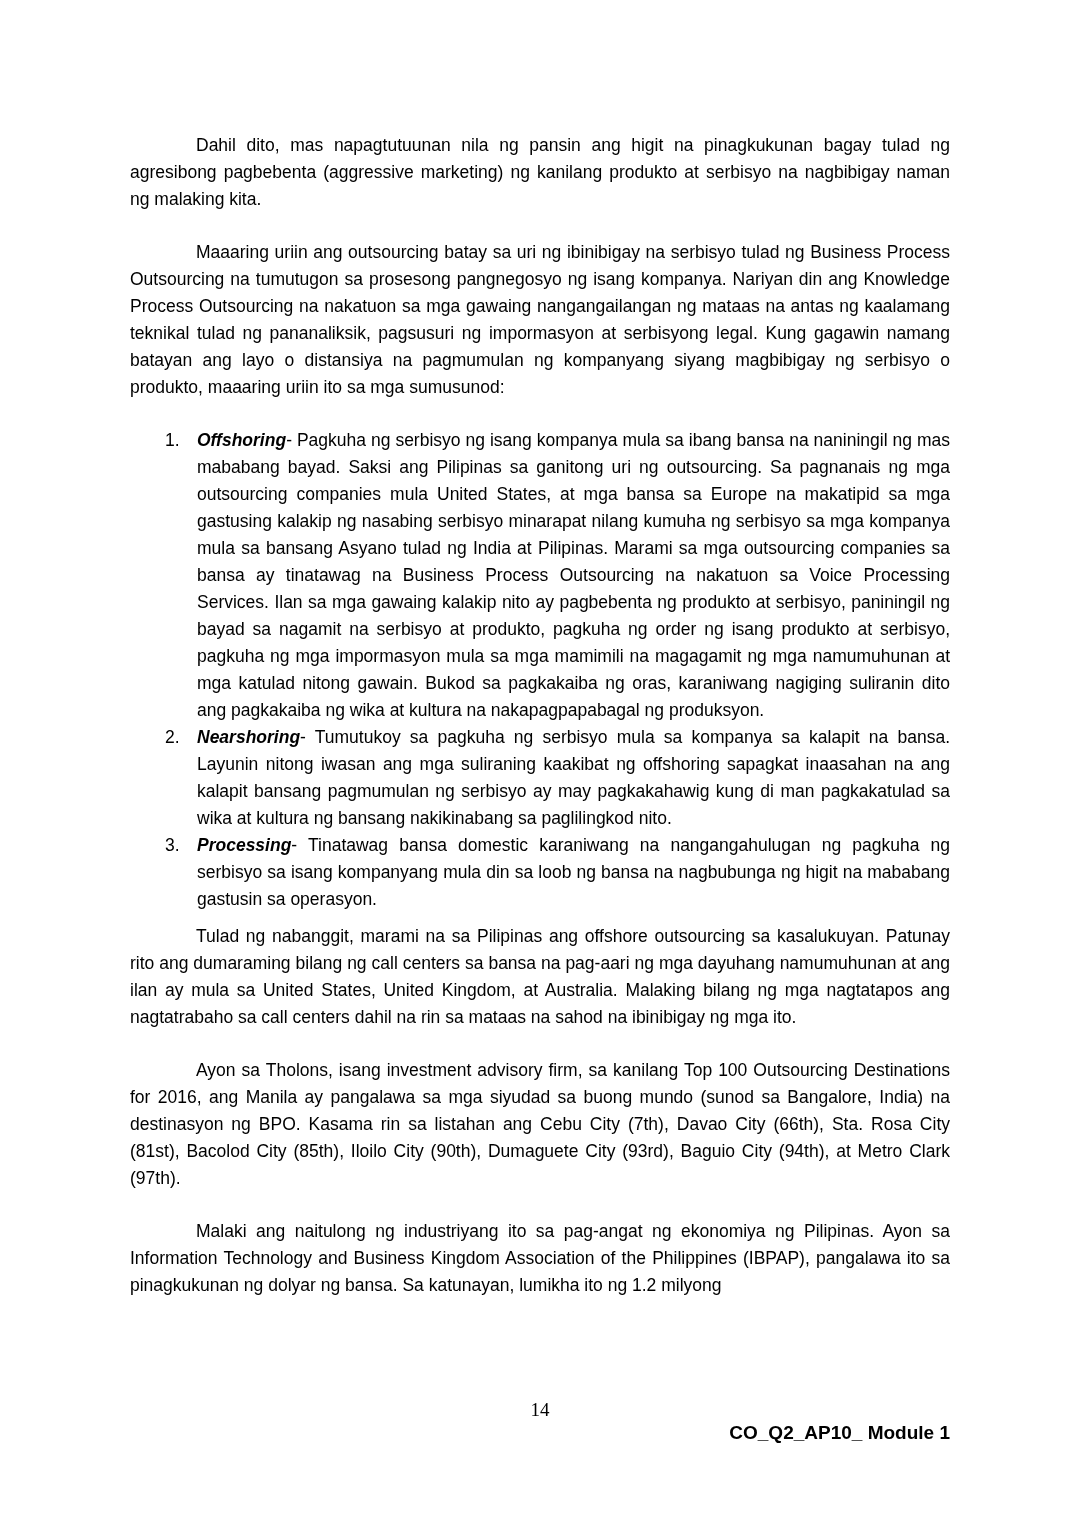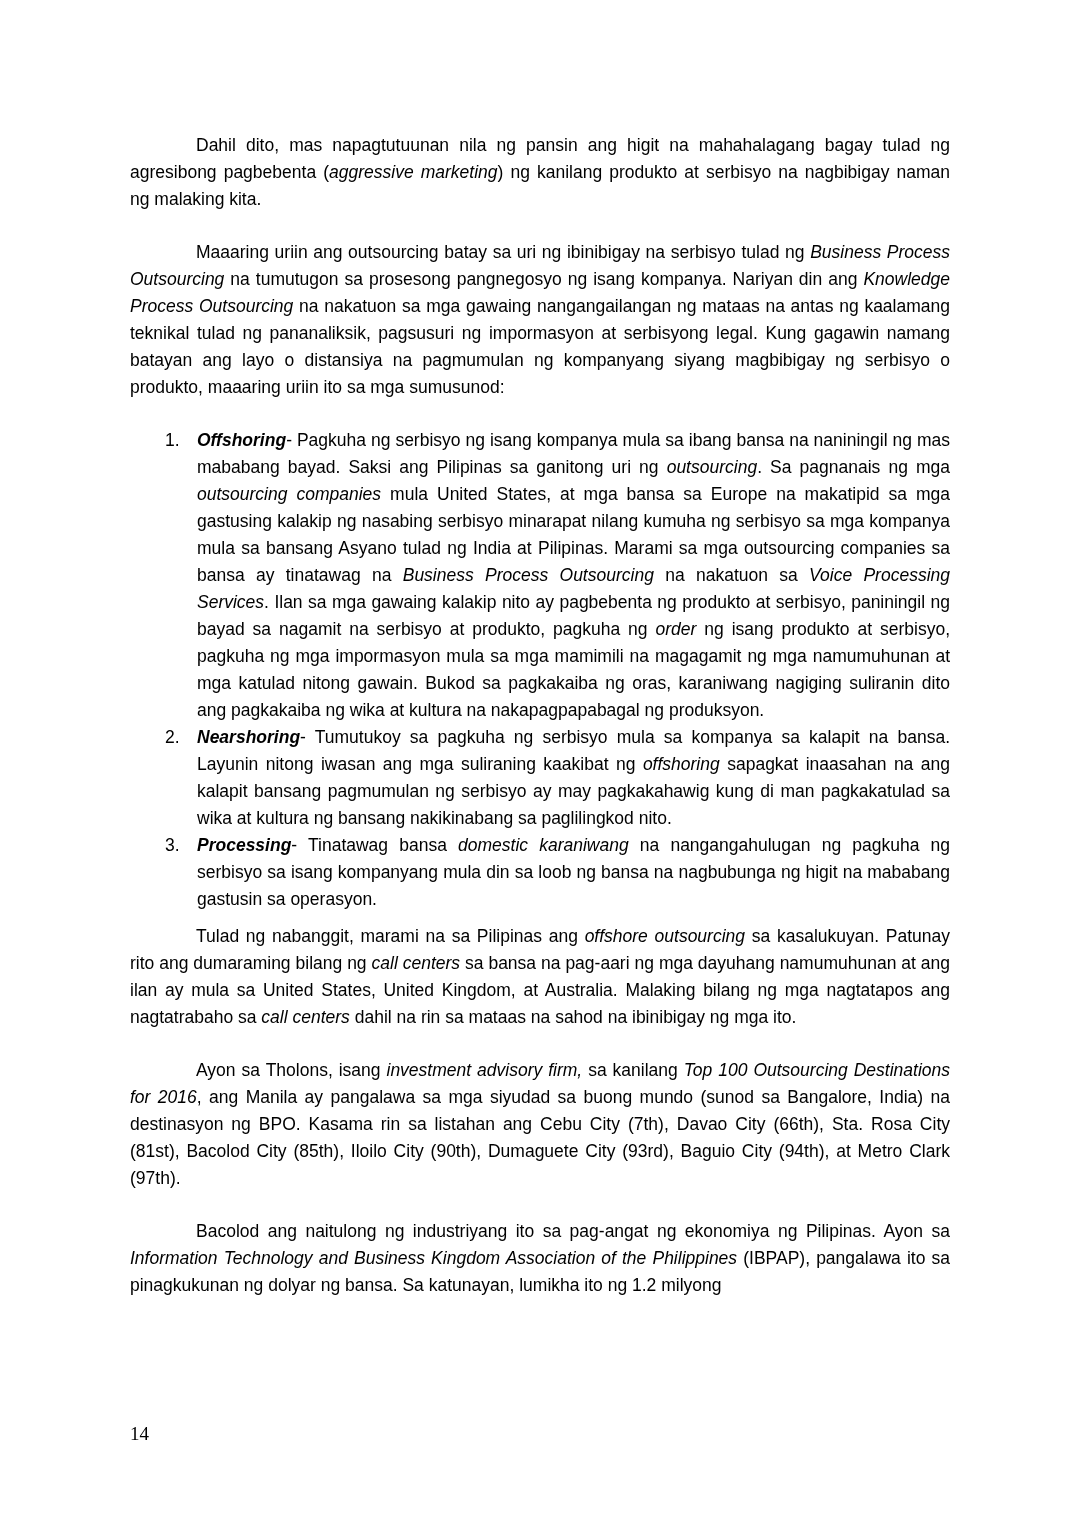--- a/index.html
+++ b/index.html
@@ -41,66 +41,66 @@
   }
   .list-number {
     flex: 0 0 32px;
     margin-left: 35px;
   }
   .list-body {
     flex: 1;
     text-align: justify;
   }
   .it {
-    font-style: italic;
   }
   .bi {
     font-style: italic;
     font-weight: bold;
   }
   .page-footer {
     position: absolute;
     left: 130px;
     bottom: 82px;
     width: 820px;
   }
   .page-number {
-    text-align: left;
+    text-align: center;
     font-family: "Liberation Serif", serif;
     font-size: 19px;
     line-height: 22px;
   }
   .module-label {
     text-align: right;
     font-family: "Liberation Sans", sans-serif;
     font-weight: bold;
     font-size: 19px;
     line-height: 24px;
     margin-top: 0px;
   }
 </style>
 </head>
 <body>
 
 <div class="page">
   <div class="content">
-      <p class="para"><span>Dahil dito, mas napagtutuunan nila ng pansin ang higit na mahahalagang bagay tulad ng agresibong pagbebenta (</span><span class="it">aggressive marketing</span><span>) ng kanilang produkto at serbisyo na nagbibigay naman ng malaking kita.</span></p>
+      <p class="para"><span>Dahil dito, mas napagtutuunan nila ng pansin ang higit na pinagkukunan bagay tulad ng agresibong pagbebenta (</span><span class="it">aggressive marketing</span><span>) ng kanilang produkto at serbisyo na nagbibigay naman ng malaking kita.</span></p>
       <p class="para"><span>Maaaring uriin ang outsourcing batay sa uri ng ibinibigay na serbisyo tulad ng </span><span class="it">Business Process Outsourcing</span><span> na tumutugon sa prosesong pangnegosyo ng isang kompanya. Nariyan din ang </span><span class="it">Knowledge Process Outsourcing</span><span> na nakatuon sa mga gawaing nangangailangan ng mataas na antas ng kaalamang teknikal tulad ng pananaliksik, pagsusuri ng impormasyon at serbisyong legal. Kung gagawin namang batayan ang layo o distansiya na pagmumulan ng kompanyang siyang magbibigay ng serbisyo o produkto, maaaring uriin ito sa mga sumusunod:</span></p>
       <div class="list-item first">
         <span class="list-number">1.</span>
         <span class="list-body"><span class="bi">Offshoring</span><span>- Pagkuha ng serbisyo ng isang kompanya mula sa ibang bansa na naniningil ng mas mababang bayad. Saksi ang Pilipinas sa ganitong uri ng </span><span class="it">outsourcing</span><span>. Sa pagnanais ng mga </span><span class="it">outsourcing companies</span><span> mula United States, at mga bansa sa Europe na makatipid sa mga gastusing kalakip ng nasabing serbisyo minarapat nilang kumuha ng serbisyo sa mga kompanya mula sa bansang Asyano tulad ng India at Pilipinas. Marami sa mga outsourcing companies sa bansa ay tinatawag na </span><span class="it">Business Process Outsourcing</span><span> na nakatuon sa </span><span class="it">Voice Processing Services</span><span>. Ilan sa mga gawaing kalakip nito ay pagbebenta ng produkto at serbisyo, paniningil ng bayad sa nagamit na serbisyo at produkto, pagkuha ng </span><span class="it">order</span><span> ng isang produkto at serbisyo, pagkuha ng mga impormasyon mula sa mga mamimili na magagamit ng mga namumuhunan at mga katulad nitong gawain. Bukod sa pagkakaiba ng oras, karaniwang nagiging suliranin dito ang pagkakaiba ng wika at kultura na nakapagpapabagal ng produksyon.</span></span>
       </div>
       <div class="list-item">
         <span class="list-number">2.</span>
         <span class="list-body"><span class="bi">Nearshoring</span><span>- Tumutukoy sa pagkuha ng serbisyo mula sa kompanya sa kalapit na bansa. Layunin nitong iwasan ang mga suliraning kaakibat ng </span><span class="it">offshoring</span><span> sapagkat inaasahan na ang kalapit bansang pagmumulan ng serbisyo ay may pagkakahawig kung di man pagkakatulad sa wika at kultura ng bansang nakikinabang sa paglilingkod nito.</span></span>
       </div>
       <div class="list-item last">
         <span class="list-number">3.</span>
         <span class="list-body"><span class="bi">Processing</span><span>- Tinatawag bansa </span><span class="it">domestic karaniwang</span><span> na nangangahulugan ng pagkuha ng serbisyo sa isang kompanyang mula din sa loob ng bansa na nagbubunga ng higit na mababang gastusin sa operasyon.</span></span>
       </div>
       <p class="para"><span>Tulad ng nabanggit, marami na sa Pilipinas ang </span><span class="it">offshore outsourcing</span><span> sa kasalukuyan. Patunay rito ang dumaraming bilang ng </span><span class="it">call centers</span><span> sa bansa na pag-aari ng mga dayuhang namumuhunan at ang ilan ay mula sa United States, United Kingdom, at Australia.  Malaking bilang ng mga nagtatapos ang nagtatrabaho sa </span><span class="it">call centers</span><span> dahil na rin sa mataas na sahod na ibinibigay ng mga ito.</span></p>
       <p class="para"><span>Ayon sa Tholons, isang </span><span class="it">investment advisory firm,</span><span> sa kanilang </span><span class="it">Top 100 Outsourcing Destinations for 2016</span><span>, ang Manila ay pangalawa sa mga siyudad sa buong mundo (sunod sa Bangalore, India) na destinasyon ng BPO.  Kasama rin sa listahan ang Cebu City (7th), Davao City (66th), Sta. Rosa City (81st), Bacolod City (85th), Iloilo City (90th), Dumaguete City (93rd), Baguio City (94th), at Metro Clark (97th).</span></p>
-      <p class="para"><span>Bacolod ang naitulong ng industriyang ito sa pag-angat ng ekonomiya ng Pilipinas. Ayon sa </span><span class="it">Information Technology and Business Kingdom Association of the Philippines</span><span> (IBPAP), pangalawa ito sa pinagkukunan ng dolyar ng bansa. Sa katunayan, lumikha ito ng 1.2 milyong</span></p>
+      <p class="para"><span>Malaki ang naitulong ng industriyang ito sa pag-angat ng ekonomiya ng Pilipinas. Ayon sa </span><span class="it">Information Technology and Business Kingdom Association of the Philippines</span><span> (IBPAP), pangalawa ito sa pinagkukunan ng dolyar ng bansa. Sa katunayan, lumikha ito ng 1.2 milyong</span></p>
     </div>
   <div class="page-footer">
     <div class="page-number">14</div>
+    <div class="module-label">CO_Q2_AP10_ Module 1</div>
   </div>
 </div>
 
 </body></html>

